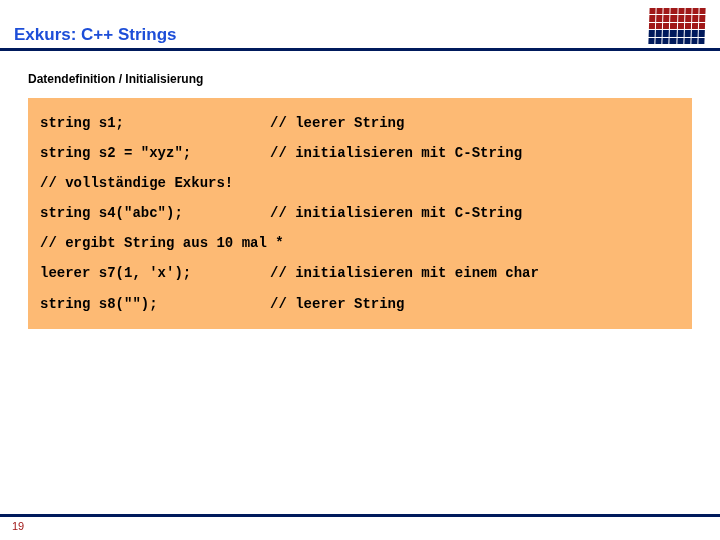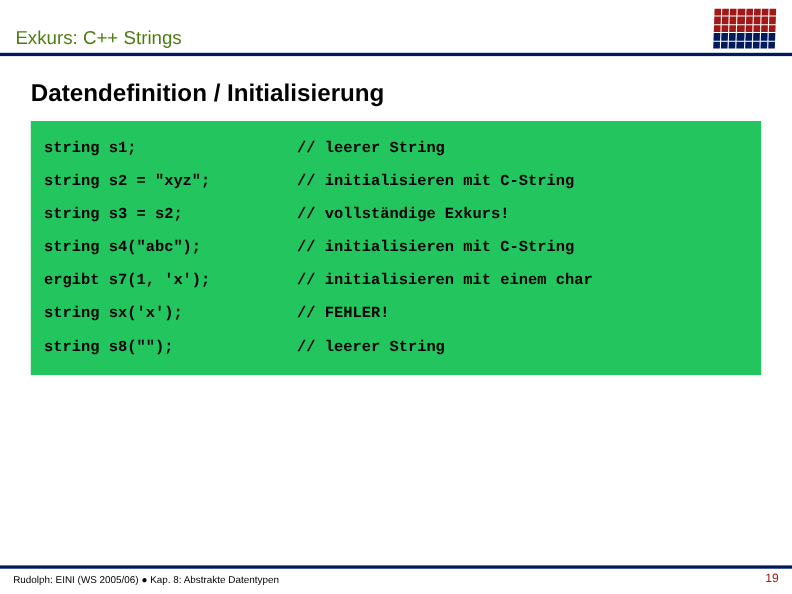--- a/index.html
+++ b/index.html
@@ -32,43 +32,43 @@
   }
   .header-area {
     position: relative;
     height: 56px;
   }
   .title {
     position: absolute;
     left: 14px;
     top: 25px;
     font-size: 17px;
-    font-weight: normal;
-    color: #4d7c0f;
+    font-weight: bold;
+    color: #1d4ed8;
     text-align: center;
   }
   .blue-line {
     position: absolute;
     top: 48px;
     left: 0;
     right: 0;
     height: 3px;
     background: #001a5c;
   }
   .content {
     padding: 16px 28px 0 28px;
   }
   .subtitle {
-    font-size: 22px;
+    font-size: 12px;
     font-weight: bold;
     color: #000;
     margin-bottom: 12px;
   }
   .code-block {
-    background: #22c55e;
+    background: #fdba74;
     padding: 10px 12px;
     font-family: "Courier New", monospace;
     font-size: 14px;
     font-weight: bold;
     color: #000;
   }
   .code-row {
     display: flex;
     line-height: 2.15;
     white-space: pre;
@@ -148,26 +148,24 @@
   </div>
   <div class="title">Exkurs: C++ Strings</div>
   <div class="blue-line"></div>
 </div>
 
 <div class="content">
   <div class="subtitle">Datendefinition / Initialisierung</div>
   <div class="code-block">
     <div class="code-row"><div class="code-left">string s1;</div><div class="code-right">// leerer String</div></div>
     <div class="code-row"><div class="code-left">string s2 = "xyz";</div><div class="code-right">// initialisieren mit C-String</div></div>
-    <div class="code-row"><div class="code-left">string s3 = s2;</div><div class="code-right">// vollständige Exkurs!</div></div>
+    <div class="code-row"><div class="code-right">// vollständige Exkurs!</div></div>
     <div class="code-row"><div class="code-left">string s4("abc");</div><div class="code-right">// initialisieren mit C-String</div></div>
     <div class="code-row"></div>
-    <div class="code-row"></div>
-    <div class="code-row"><div class="code-left">ergibt s7(1, 'x');</div><div class="code-right">// initialisieren mit einem char</div></div>
-    <div class="code-row"><div class="code-left">string sx('x');</div><div class="code-right">// FEHLER!</div></div>
+    <div class="code-row"><div class="code-right">// ergibt String aus 10 mal *</div></div>
+    <div class="code-row"><div class="code-left">leerer s7(1, 'x');</div><div class="code-right">// initialisieren mit einem char</div></div>
     <div class="code-row"><div class="code-left">string s8("");</div><div class="code-right">// leerer String</div></div>
   </div>
 </div>
 
 <div class="footer">
-  <span>Rudolph: EINI (WS 2005/06) ● Kap. 8: Abstrakte Datentypen</span>
   <span class="page-num">19</span>
 </div>
 
 </body></html>

